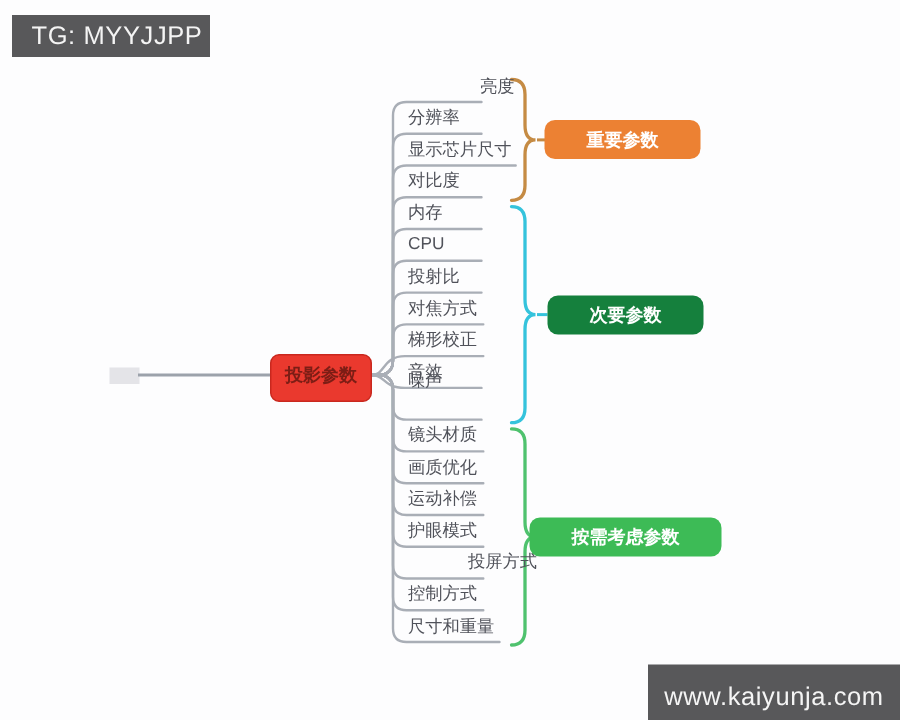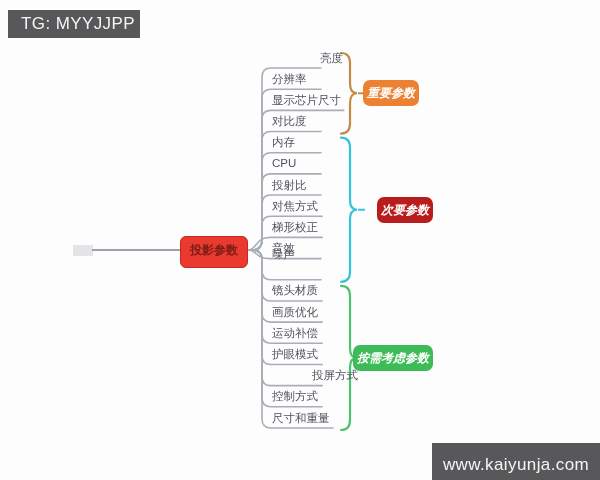--- a/index.html
+++ b/index.html
@@ -6,22 +6,22 @@
   body{width:600px;height:480px;overflow:hidden;background:#ffffff;
        font-family:"Liberation Sans","DejaVu Sans",sans-serif;}
   #screen{position:relative;width:600px;height:480px;background:#fdfdfe;}
   #links{position:absolute;left:0;top:0;}
   .banner{position:absolute;background:#58585a;color:#f4f4f4;font-size:17px;
           display:flex;align-items:center;letter-spacing:.4px;}
   #banner-top{left:8px;top:10px;width:132px;height:28px;padding-left:13px;box-sizing:border-box;}
   #banner-bottom{top:443px;right:0;width:168px;height:44px;justify-content:center;}
   .topic{position:absolute;height:17px;line-height:17px;font-size:11.5px;color:#50525a;
          padding-left:3px;white-space:nowrap;}
-  .badge{position:absolute;height:26px;line-height:26px;padding:0 4px;border-radius:7px;
-         color:#ffffff;font-size:12px;font-weight:600;white-space:nowrap;font-style:italic;}
+  .badge{position:absolute;height:26px;line-height:26px;padding:0 28px;border-radius:7px;
+         color:#ffffff;font-size:12px;font-weight:600;white-space:nowrap;}
   #root-node{position:absolute;left:180px;top:236px;width:68px;height:32px;line-height:27px;
          text-align:center;border-radius:6px;font-size:12px;font-weight:700;
          box-sizing:border-box;border:1.5px solid #c9281e;}
 </style>
 </head>
 <body>
 
 <div id="screen">
   <svg id="links" width="600" height="480">
       <rect x="73" y="245" width="20" height="11" fill="#e4e4e8"></rect>
@@ -62,21 +62,21 @@
       <div class="topic" style="left: 269px; top: 91.8529px;">显示芯片尺寸</div>
       <div class="topic" style="left: 269px; top: 113.029px;">对比度</div>
       <div class="badge" style="left: 363px; top: 80.2647px; background: rgb(236, 129, 51);">重要参数</div>
       <div class="topic" style="left: 269px; top: 134.206px;">内存</div>
       <div class="topic" style="left: 269px; top: 155.382px;">CPU</div>
       <div class="topic" style="left: 269px; top: 176.559px;">投射比</div>
       <div class="topic" style="left: 269px; top: 197.735px;">对焦方式</div>
       <div class="topic" style="left: 269px; top: 218.912px;">梯形校正</div>
       <div class="topic" style="left: 269px; top: 240.088px;">音效</div>
       <div class="topic" style="left: 269px; top: 246px; text-align: center;">噪声</div>
-      <div class="badge" style="left: 377px; top: 196.735px; background: #b91c1c;">次要参数</div>
+      <div class="badge" style="left: 365px; top: 196.735px; background: #15803d;">次要参数</div>
       <div class="topic" style="left: 269px; top: 282.441px;">镜头材质</div>
       <div class="topic" style="left: 269px; top: 303.618px;">画质优化</div>
       <div class="topic" style="left: 269px; top: 324.794px;">运动补偿</div>
       <div class="topic" style="left: 269px; top: 345.971px;">护眼模式</div>
       <div class="topic" style="left: 269px; top: 367.147px; margin-left: 40px;">投屏方式</div>
       <div class="topic" style="left: 269px; top: 388.324px;">控制方式</div>
       <div class="topic" style="left: 269px; top: 409.5px;">尺寸和重量</div>
       <div class="badge" style="left: 353px; top: 344.971px; background: rgb(61, 187, 86);">按需考虑参数</div>
     </div>
 

